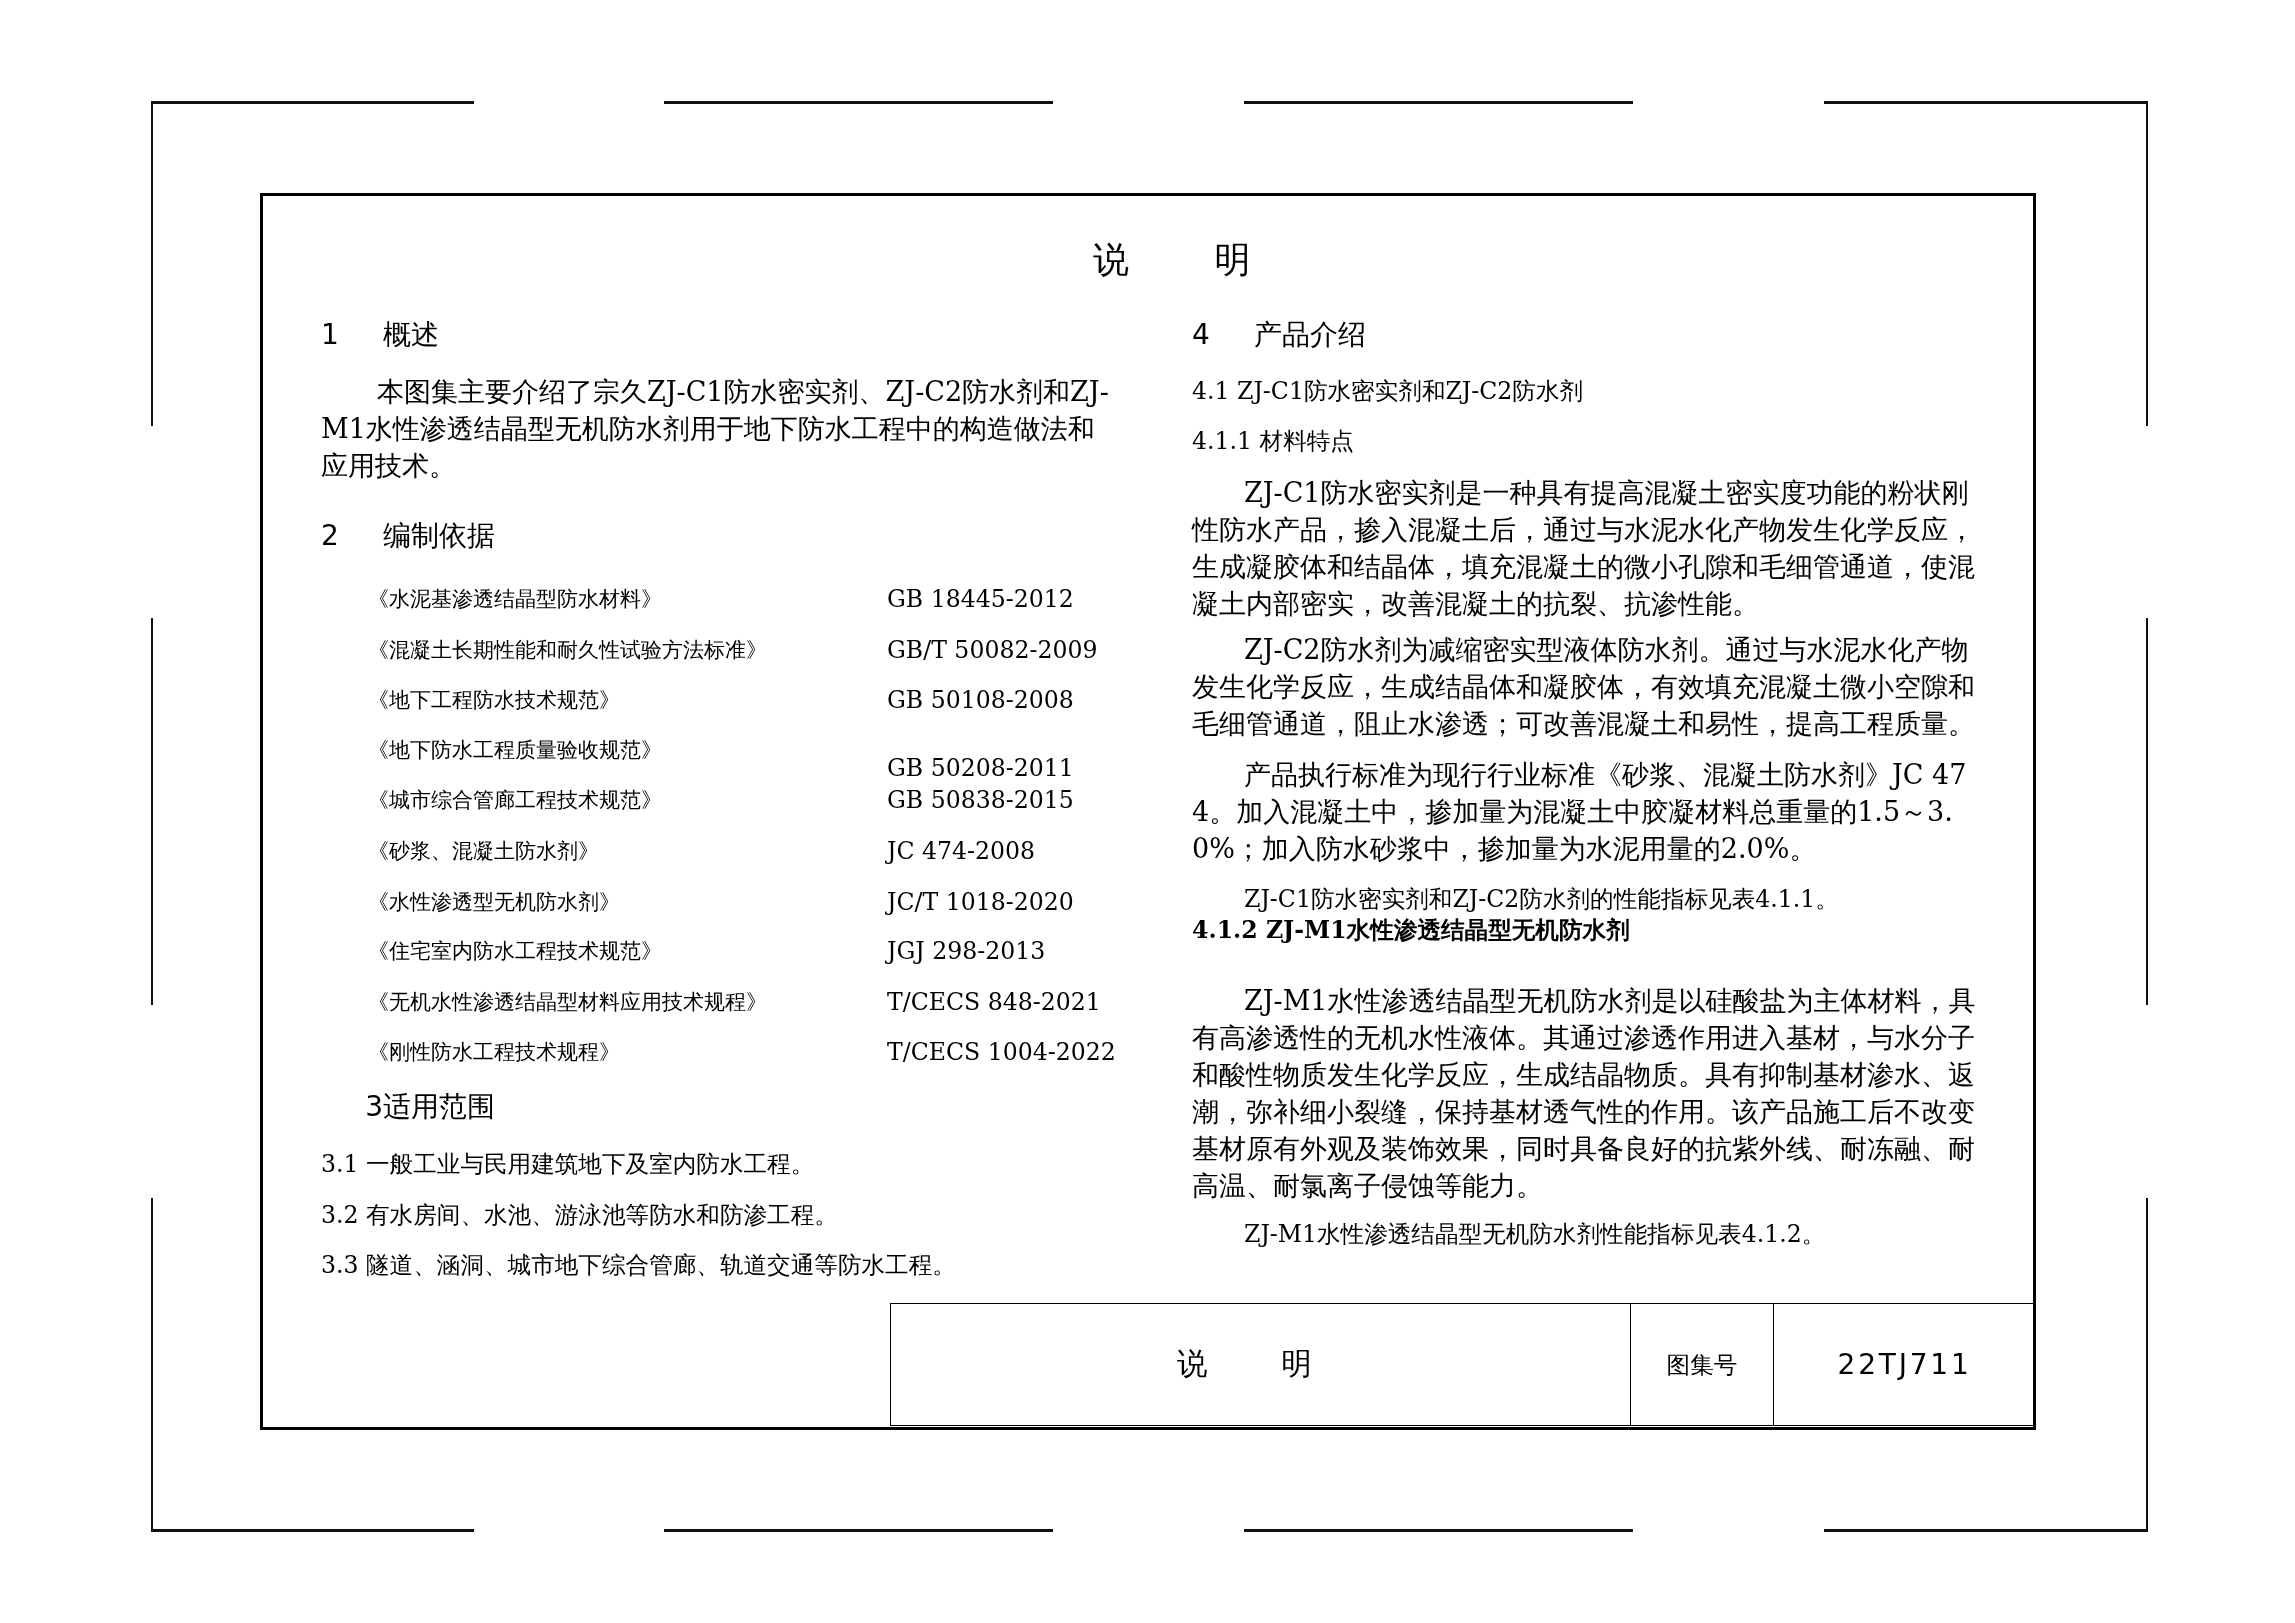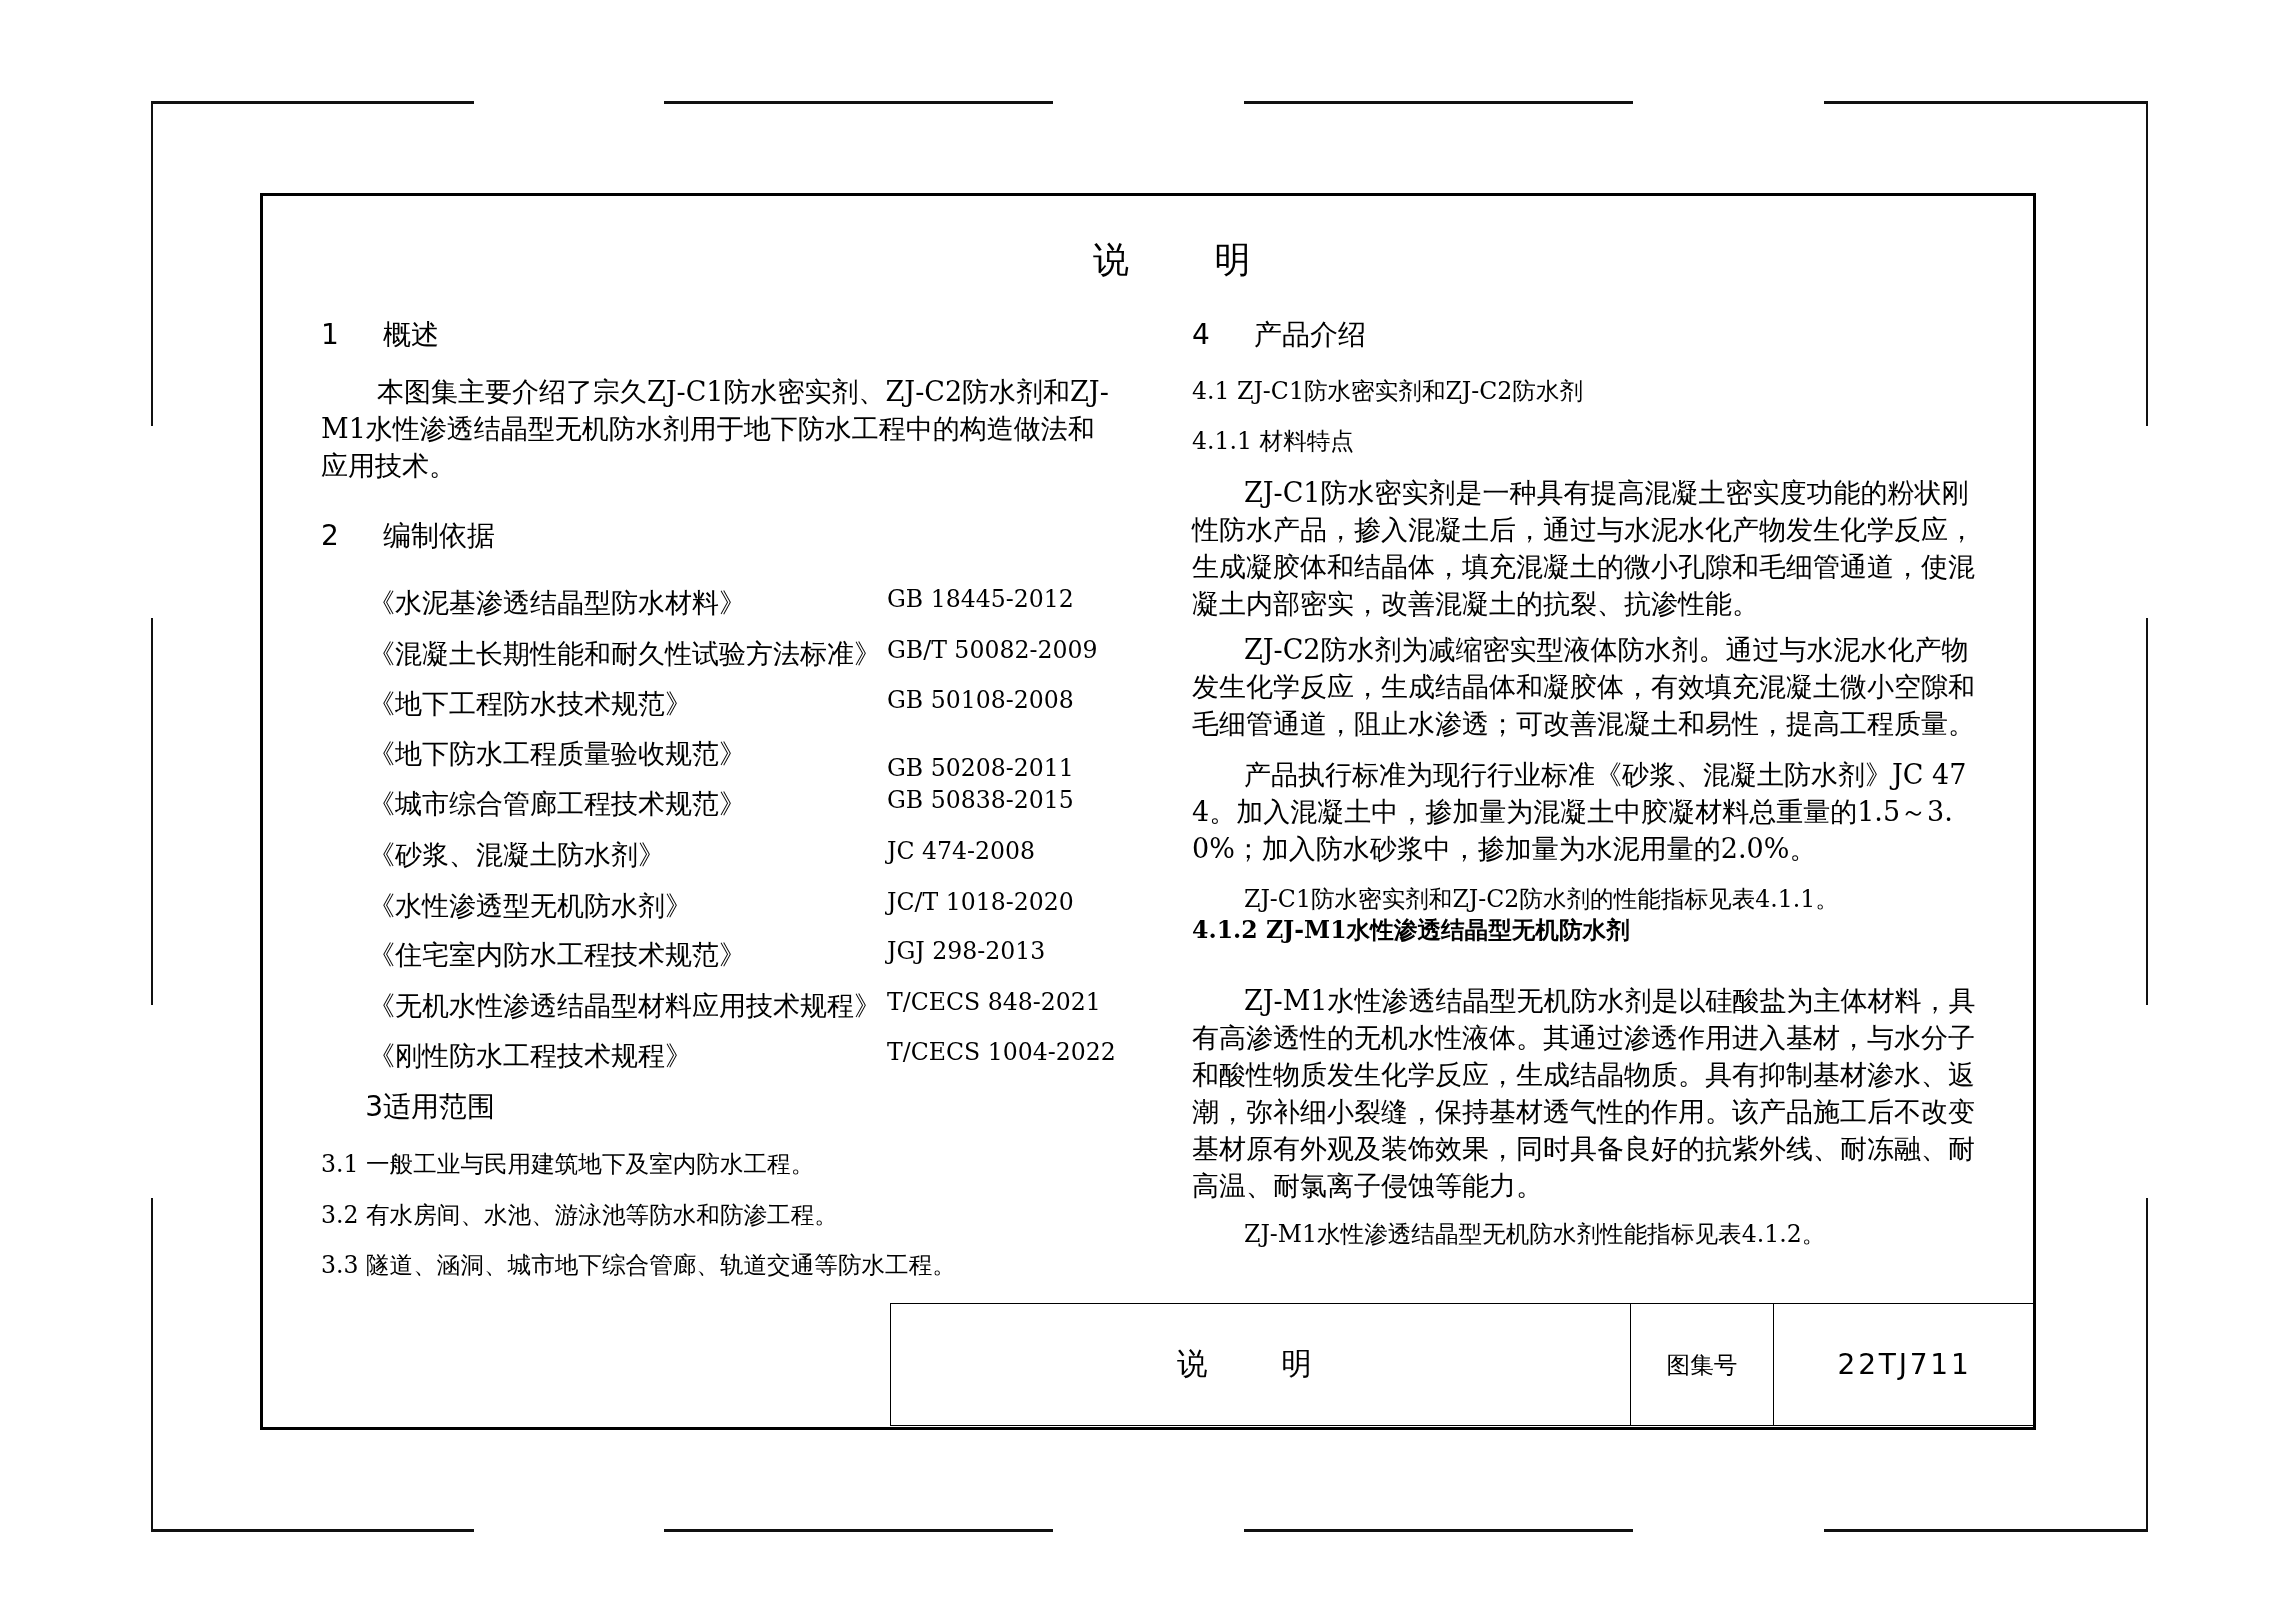--- a/index.html
+++ b/index.html
@@ -9,21 +9,21 @@
   .h { height:2.8px; }
   .v { width:2.1px; }
   #inner { position:absolute; left:260px; top:193px; width:1776px; height:1237px;
            border:3.5px solid #000; box-sizing:border-box; }
   .abs { position:absolute; white-space:nowrap; }
   .title { font-family:"DejaVu Sans","Liberation Sans",sans-serif; font-size:36px; letter-spacing:37px; }
   .sec { font-family:"DejaVu Sans","Liberation Sans",sans-serif; font-size:28px; }
   .sec .num { display:inline-block; width:62px; }
   .body { font-size:23.6px; line-height:37px; }
   .para { position:absolute; font-size:27px; line-height:37px; white-space:normal; word-break:break-all; }
-  .ref-name { position:absolute; font-size:27px; white-space:nowrap; }
+  .ref-name { position:absolute; font-size:21px; white-space:nowrap; }
   .ref-code { position:absolute; font-size:23.6px; white-space:nowrap; }
   
   #tb { position:absolute; left:890px; top:1303px; width:1146px; height:123px; border-collapse:collapse; }
   #tb td { border:1.4px solid #000; text-align:center; vertical-align:middle; padding:0;
            font-family:"DejaVu Sans","Liberation Sans",sans-serif; }
   .tb-title { font-size:30.5px; letter-spacing:32px; }
   .tb-lbl { font-size:23.6px; }
   .tb-val { font-size:28px; letter-spacing:2.8px; font-family:"Liberation Sans",sans-serif; }
   .sig { font-family:"DejaVu Serif",serif; font-style:italic; font-size:25px; color:#111; }
 </style>

